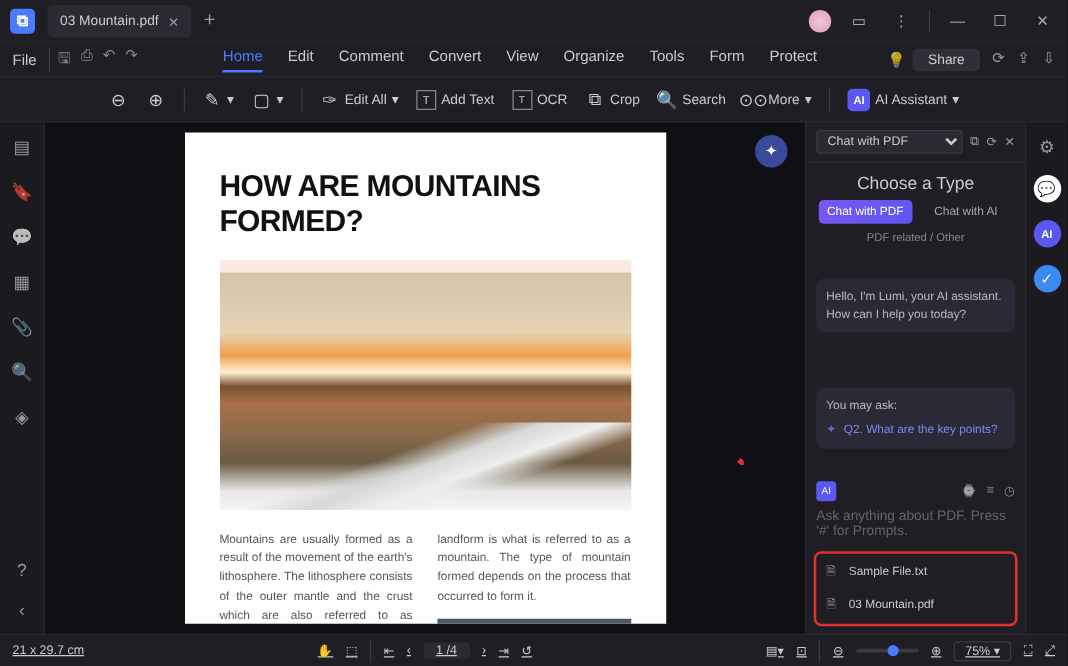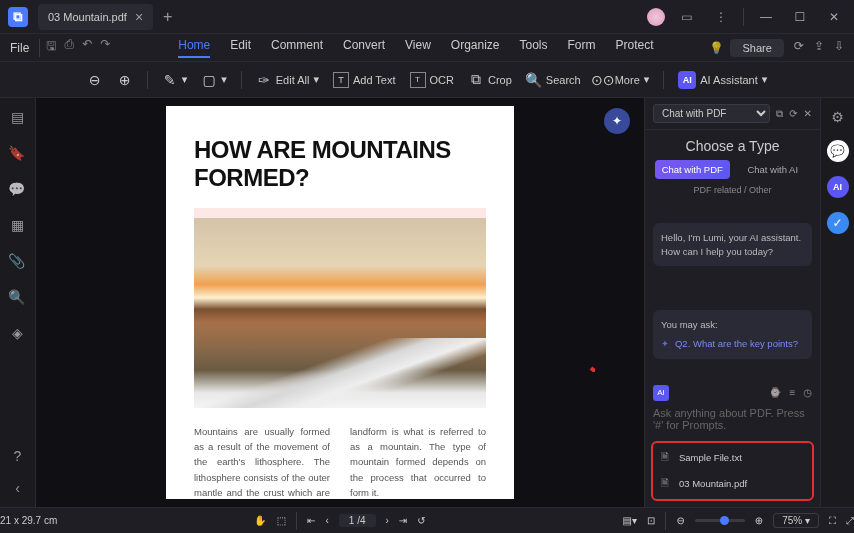--- a/index.html
+++ b/index.html
@@ -29,21 +29,21 @@
 .ai-chip { width: 18px; height: 18px; border-radius: 4px; background: #5b57f2; display: inline-flex; align-items: center; justify-content: center; color: #fff; font-size: 9px; font-weight: bold; }
 .sep { width: 1px; height: 18px; background: #3a3a42; }
 
 .body-row { flex: 1; display: flex; overflow: hidden; }
 
 .left-rail { width: 36px; background: #1a1a1f; display: flex; flex-direction: column; align-items: center; padding-top: 10px; gap: 18px; border-right: 1px solid #2a2a30; }
 .left-rail .ico, .right-rail .ico { width: 18px; height: 18px; display: flex; align-items: center; justify-content: center; opacity: 0.7; cursor: pointer; font-size: 14px; }
 .left-rail .bottom { margin-top: auto; margin-bottom: 10px; display: flex; flex-direction: column; gap: 14px; align-items: center; }
 
 .doc-area { flex: 1; background: #0f0f14; display: flex; justify-content: center; padding: 8px 0; overflow: hidden; position: relative; }
-.page { width: 348px; height: 100%; background: #fff; color: #111; padding: 30px 28px; overflow: hidden; }
+.page { width: 385px; height: 100%; background: #fff; color: #111; padding: 30px 28px; overflow: hidden; }
 .page h1 { font-family: 'Arial Black', sans-serif; font-size: 24px; letter-spacing: -0.5px; margin-bottom: 16px; }
 .hero-wrap { background: #fce9e6; padding: 10px 0 0 0; margin-bottom: 16px; }
 .hero { width: 100%; height: 190px; background: linear-gradient(180deg, #d4c3a8 0%, #e5d5b5 25%, #f0a050 35%, #fff0d0 42%, #7a5030 48%, #a87048 55%, #8a6a4a 68%, #6a5a42 80%, #e8e8e8 92%, #f5f5f5 100%); position: relative; overflow: hidden; }
 .hero::after { content:""; position:absolute; left:0; right:0; bottom:0; height:70px; background: linear-gradient(160deg, transparent 40%, #d8d8d8 50%, #eee 60%, transparent 70%); }
 .cols { display: flex; gap: 20px; font-size: 9.5px; line-height: 1.6; color: #555; text-align: justify; }
 .cols > div { flex: 1; }
 .mini-img { width: 100%; height: 80px; margin-top: 10px; background: linear-gradient(180deg, #4a5a6a 0%, #6a4a3a 40%, #5a4a3a 70%, #e8e8e8 100%); }
 .fab { position: absolute; top: 10px; right: 14px; width: 26px; height: 26px; border-radius: 50%; background: #3a4a9a; display: flex; align-items: center; justify-content: center; color: #fff; font-size: 12px; }
 
 .ai-panel { width: 176px; background: #1e1e24; border-left: 1px solid #2a2a30; display: flex; flex-direction: column; font-size: 10px; }
@@ -66,21 +66,21 @@
 .ai-placeholder { color: #666; font-size: 11px; padding: 2px 8px 6px; }
 .file-list { border: 2px solid #e03030; border-radius: 6px; margin: 4px 6px 6px; padding: 2px 0; }
 .file-row { display: flex; align-items: center; gap: 6px; padding: 5px 8px; font-size: 9.5px; }
 .file-row .fico { width: 12px; opacity: 0.7; }
 .chat-with { display: flex; align-items: center; gap: 4px; padding: 3px 8px 2px; font-size: 9px; opacity: 0.7; }
 .arrow { position: absolute; pointer-events: none; }
 
 .right-rail { width: 34px; background: #1a1a1f; display: flex; flex-direction: column; align-items: center; padding-top: 10px; gap: 14px; border-left: 1px solid #2a2a30; }
 .right-rail .bubble-ico { width: 22px; height: 22px; border-radius: 50%; display: flex; align-items: center; justify-content: center; font-size: 12px; }
 
-.statusbar { height: 26px; background: #1e1e24; border-top: 1px solid #2a2a30; display: flex; align-items: center; padding: 0 0; font-size: 10px; gap: 10px; }
+.statusbar { height: 26px; background: #1e1e24; border-top: 1px solid #2a2a30; display: flex; align-items: center; padding: 0 10px; font-size: 10px; gap: 10px; text-decoration: underline; }
 .statusbar .center { flex: 1; display: flex; justify-content: center; align-items: center; gap: 10px; }
 .page-ind { background: #2a2a32; padding: 1px 10px; border-radius: 3px; }
 .statusbar .right { display: flex; align-items: center; gap: 10px; }
 .slider { width: 50px; height: 3px; background: #3a3a42; border-radius: 2px; position: relative; }
 .slider::after { content:""; position:absolute; left:50%; top:-3px; width:9px; height:9px; border-radius:50%; background:#4a7aff; }
 .zoom-box { border: 1px solid #3a3a42; padding: 1px 8px; border-radius: 3px; }
 
 svg { width: 14px; height: 14px; stroke: currentColor; fill: none; stroke-width: 1.6; }
 </style>
 </head>

